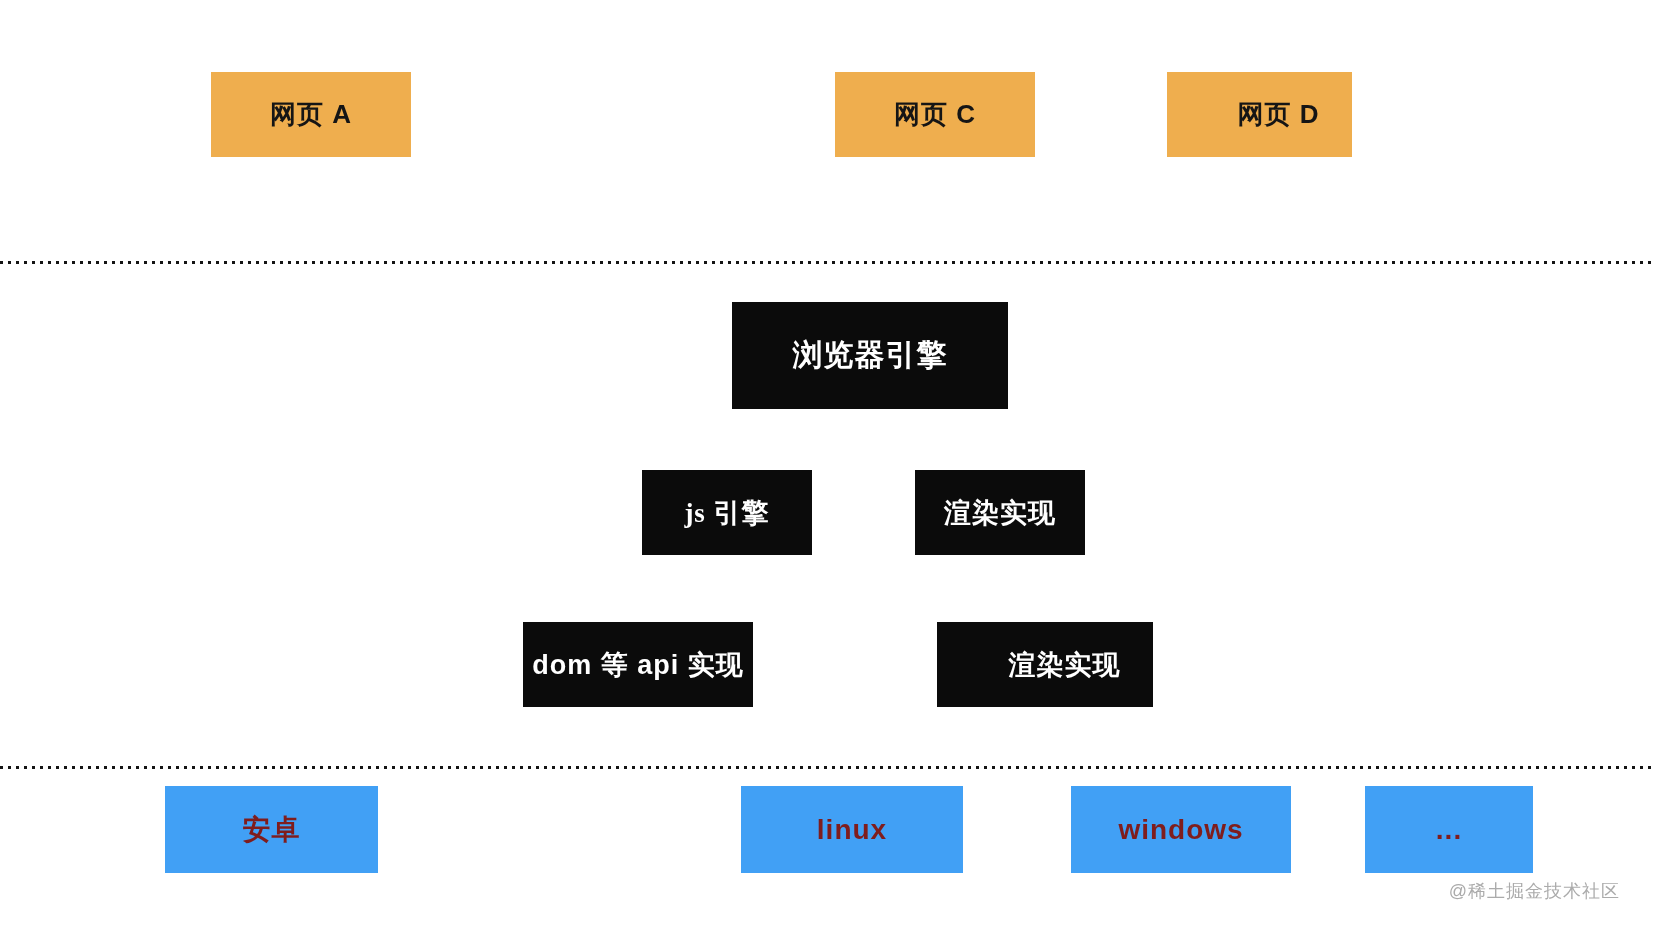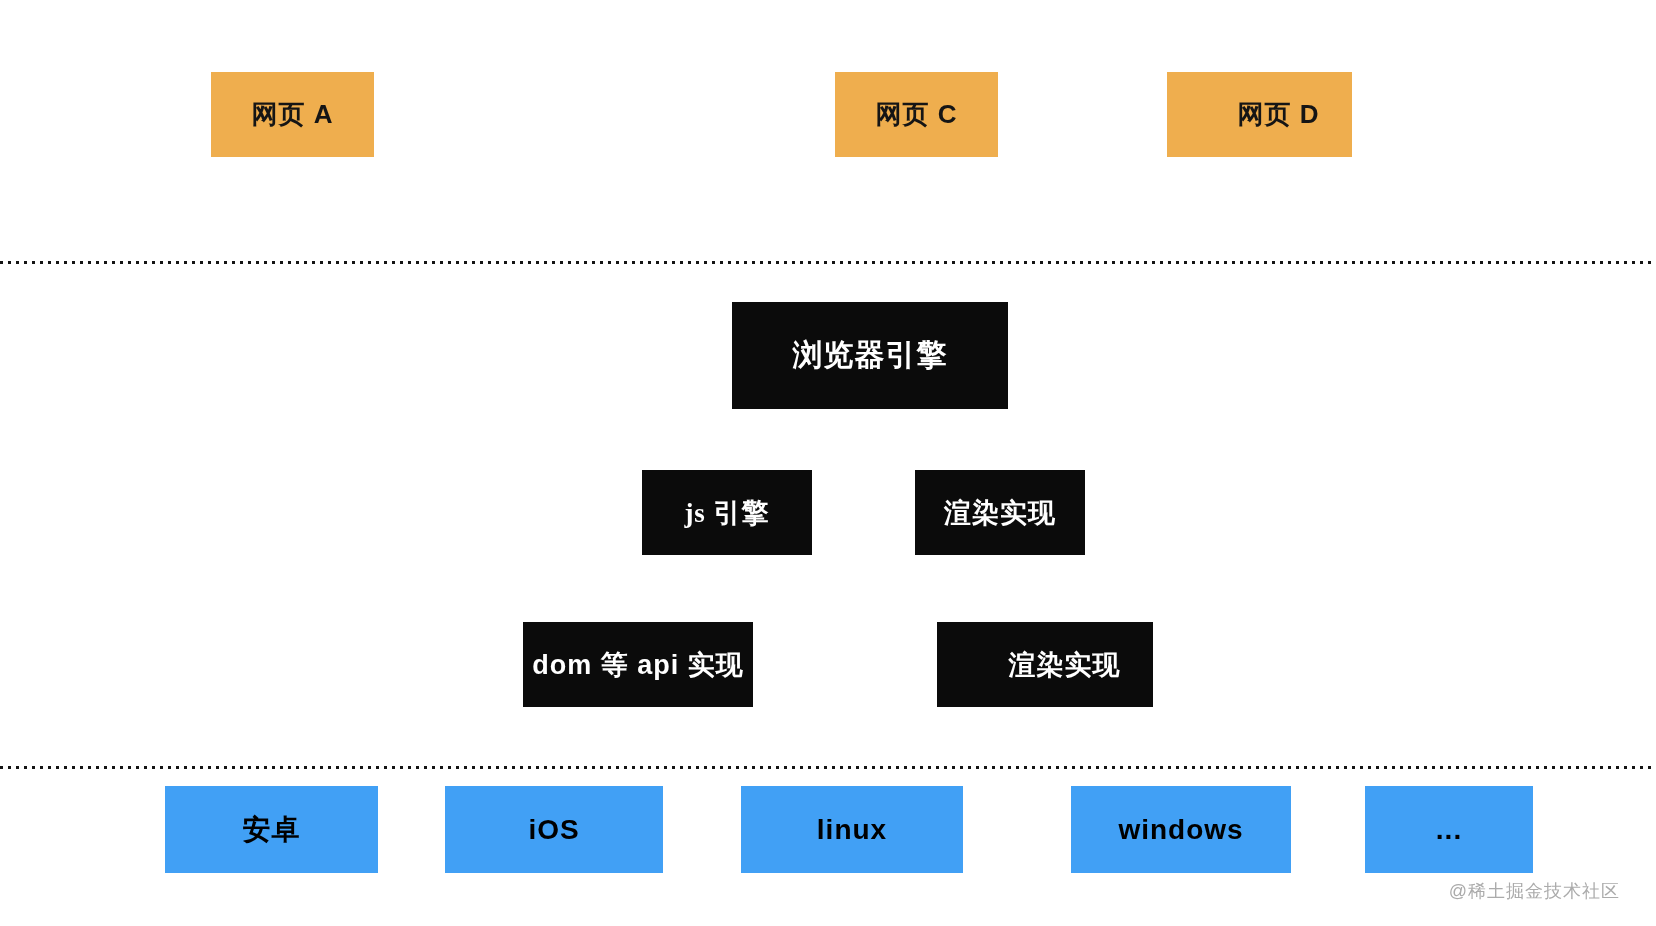--- a/index.html
+++ b/index.html
@@ -22,31 +22,31 @@
     justify-content: center;
     font-weight: bold;
     box-sizing: border-box;
     text-align: center;
     letter-spacing: 1px;
   }
   .web-page {
     background: var(--web-page-fill, #EFAE4E);
     color: #151515;
     font-size: 26px;
-    width: 163px;
+    width: 200px;
     height: 85px;
     top: 72px;
   }
   .engine {
     background: var(--engine-fill, #0B0B0B);
     color: #ffffff;
   }
   .platform {
     background: var(--platform-fill, #41A0F5);
-    color: #000000;
+    color: #7f1d1d;
     font-size: 28px;
     height: 87px;
     top: 786px;
   }
   .divider {
     position: absolute;
     left: 0;
     width: 1656px;
     height: 3px;
     background: repeating-linear-gradient(to right, #141414 0 3px, transparent 3px 8px);
@@ -94,20 +94,19 @@
 
   <div class="box engine" id="browser-engine">浏览器引擎</div>
   <div class="box engine" id="js-engine">js 引擎</div>
   <div class="box engine" id="render-engine">渲染实现</div>
   <div class="box engine" id="dom-api-impl">dom 等 api 实现</div>
   <div class="box engine" id="render-impl">渲染实现</div>
 
   <div class="divider" id="divider-bottom"></div>
 
   <div class="box platform" id="platform-android">安卓</div>
-  <div class="box platform" id="platform-ios">iOS</div>
   <div class="box platform" id="platform-linux">linux</div>
   <div class="box platform" id="platform-windows">windows</div>
   <div class="box platform" id="platform-more">...</div>
 
   <div id="watermark">@稀土掘金技术社区</div>
 
 </div>
 
 </body></html>

